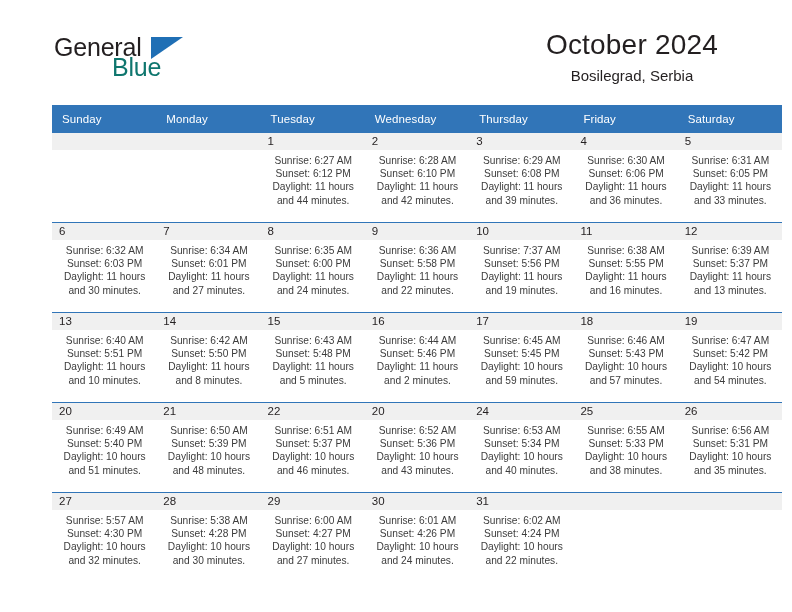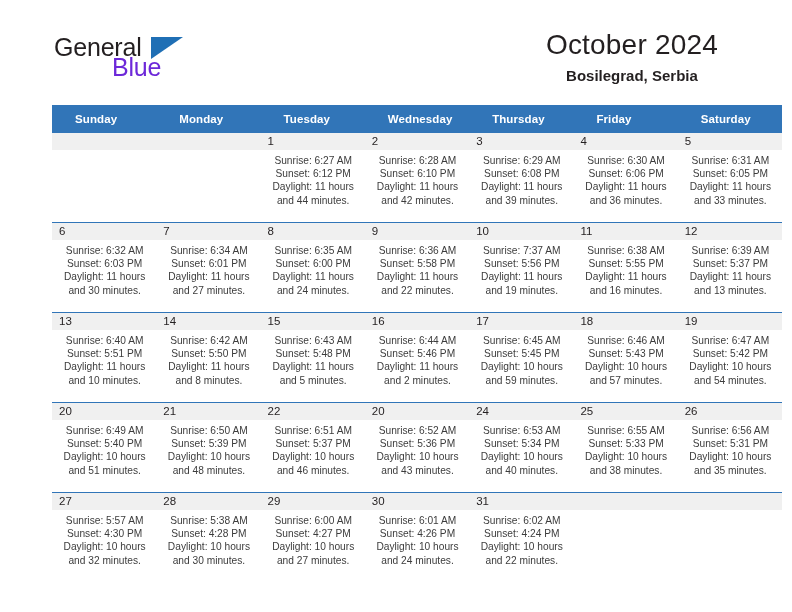--- a/index.html
+++ b/index.html
@@ -46,21 +46,21 @@
     color: #231f20;
     line-height: 27px;
     font-weight: 400;
   }
   .brand-blue {
     position: absolute;
     left: 60px;
     top: 20px;
     font-size: 25px;
     letter-spacing: -0.2px;
-    color: #6d28d9;
+    color: #0f766e;
     line-height: 27px;
     font-weight: 400;
   }
   .brand-triangle {
     position: absolute;
     left: 99px;
     top: 3px;
     width: 0;
     height: 0;
     border-left: 32px solid #1f6fb5;
@@ -76,21 +76,21 @@
   .month-title {
     font-size: 28px;
     font-weight: 400;
     color: #231f20;
     line-height: 34px;
     letter-spacing: 0.2px;
     white-space: nowrap;
   }
   .location-title {
     font-size: 15px;
-    font-weight: 700;
+    font-weight: 400;
     color: #231f20;
     line-height: 22px;
     margin-top: 3px;
     white-space: nowrap;
   }
 
   
   .calendar {
     position: absolute;
     left: 30px;
@@ -99,23 +99,23 @@
   }
   .cal-table {
     width: 730px;
     border-collapse: collapse;
     table-layout: fixed;
   }
   .cal-table th {
     background: #3175b8;
     color: #ffffff;
     font-size: 11.5px;
-    font-weight: 700;
+    font-weight: 400;
     text-align: left;
-    padding: 5px 0 5px 23px;
+    padding: 5px 0 5px 10px;
     height: 18px;
     letter-spacing: 0.1px;
   }
   .cal-table td {
     vertical-align: top;
     padding: 0;
     width: 104.28px;
     border-top: 1px solid #3175b8;
   }
   .cal-table tr.week-first td {

